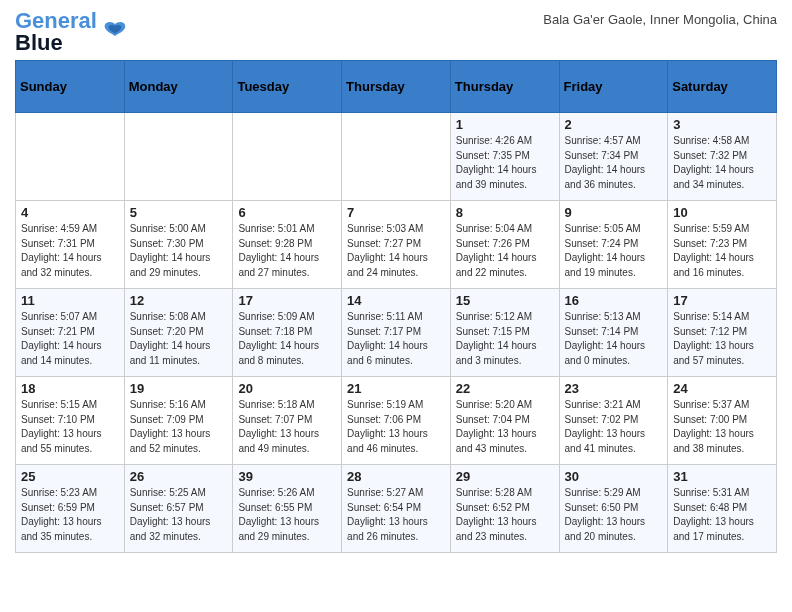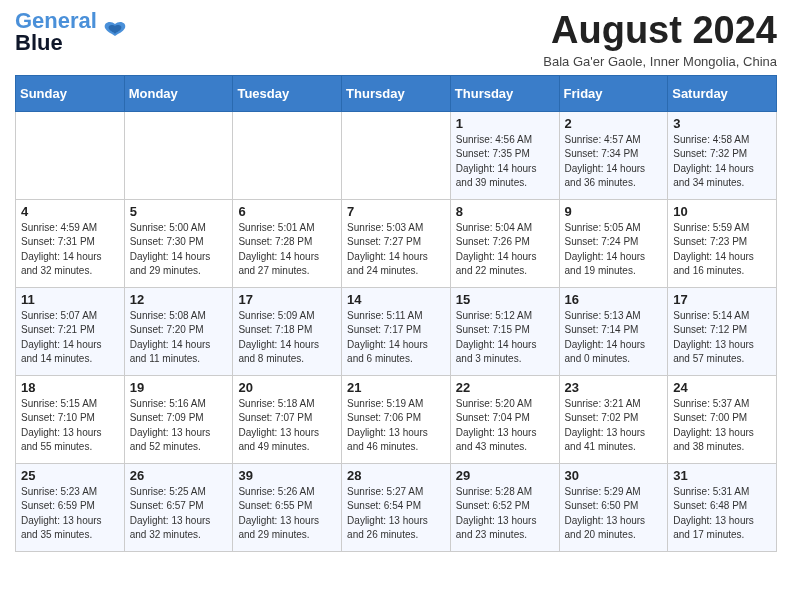--- a/index.html
+++ b/index.html
@@ -49,24 +49,24 @@
       color: #444;
       margin-top: 2px;
     }
     table {
       width: 100%;
       border-collapse: collapse;
       table-layout: fixed;
     }
     thead th {
       background: #3a7dc9;
-      color: #ffffff;
+      color: #000000;
       font-size: 13px;
       font-weight: bold;
-      padding: 10px 4px;
+      padding: 18px 4px;
       text-align: left;
       border: 1px solid #2a6ab0;
     }
     tbody td {
       border: 1px solid #ccc;
       vertical-align: top;
       padding: 4px 5px;
       font-size: 10.5px;
       color: #222;
       height: 88px;
@@ -105,21 +105,20 @@
         <br>
         <span class="logo-text" style="color:#0f172a;">Blue</span>
       </div>
       <svg class="bird-svg" width="28" height="28" viewBox="0 0 28 28">
         <path d="M14 6 C18 2, 26 4, 24 10 C22 14, 18 15, 14 18 C10 15, 6 14, 4 10 C2 4, 10 2, 14 6Z" fill="#4a90d9"></path>
         <path d="M14 8 C16 6, 22 7, 20 11 C18 14, 15 14, 14 16 C13 14, 10 14, 8 11 C6 7, 12 6, 14 8Z" fill="#2a6ab0"></path>
       </svg>
     </div>
   </div>
   <div class="title-area">
-    <div class="cal-title">August 2024</div>
     <div class="cal-subtitle">Bala Ga'er Gaole, Inner Mongolia, China</div>
   </div>
 </div>
 
 <table>
   <thead>
     <tr>
     <th>Sunday</th>
         <th>Monday</th>
         <th>Tuesday</th>
@@ -130,21 +129,21 @@
       </tr>
   </thead>
   <tbody id="cal-body">
   <tr>
         <td class="empty-cell"></td>
         <td class="empty-cell"></td>
         <td class="empty-cell"></td>
         <td class="empty-cell"></td>
         <td>
           <span class="day-num">1</span>
-          <div class="cell-text">Sunrise: 4:56 AM
+          <div class="cell-text">Sunrise: 4:26 AM
 Sunset: 7:35 PM
 Daylight: 14 hours
 and 39 minutes.</div>
         </td>
         <td>
           <span class="day-num">2</span>
           <div class="cell-text">Sunrise: 4:57 AM
 Sunset: 7:34 PM
 Daylight: 14 hours
 and 36 minutes.</div>
@@ -168,21 +167,21 @@
         <td>
           <span class="day-num">5</span>
           <div class="cell-text">Sunrise: 5:00 AM
 Sunset: 7:30 PM
 Daylight: 14 hours
 and 29 minutes.</div>
         </td>
         <td>
           <span class="day-num">6</span>
           <div class="cell-text">Sunrise: 5:01 AM
-Sunset: 7:28 PM
+Sunset: 9:28 PM
 Daylight: 14 hours
 and 27 minutes.</div>
         </td>
         <td>
           <span class="day-num">7</span>
           <div class="cell-text">Sunrise: 5:03 AM
 Sunset: 7:27 PM
 Daylight: 14 hours
 and 24 minutes.</div>
         </td>

